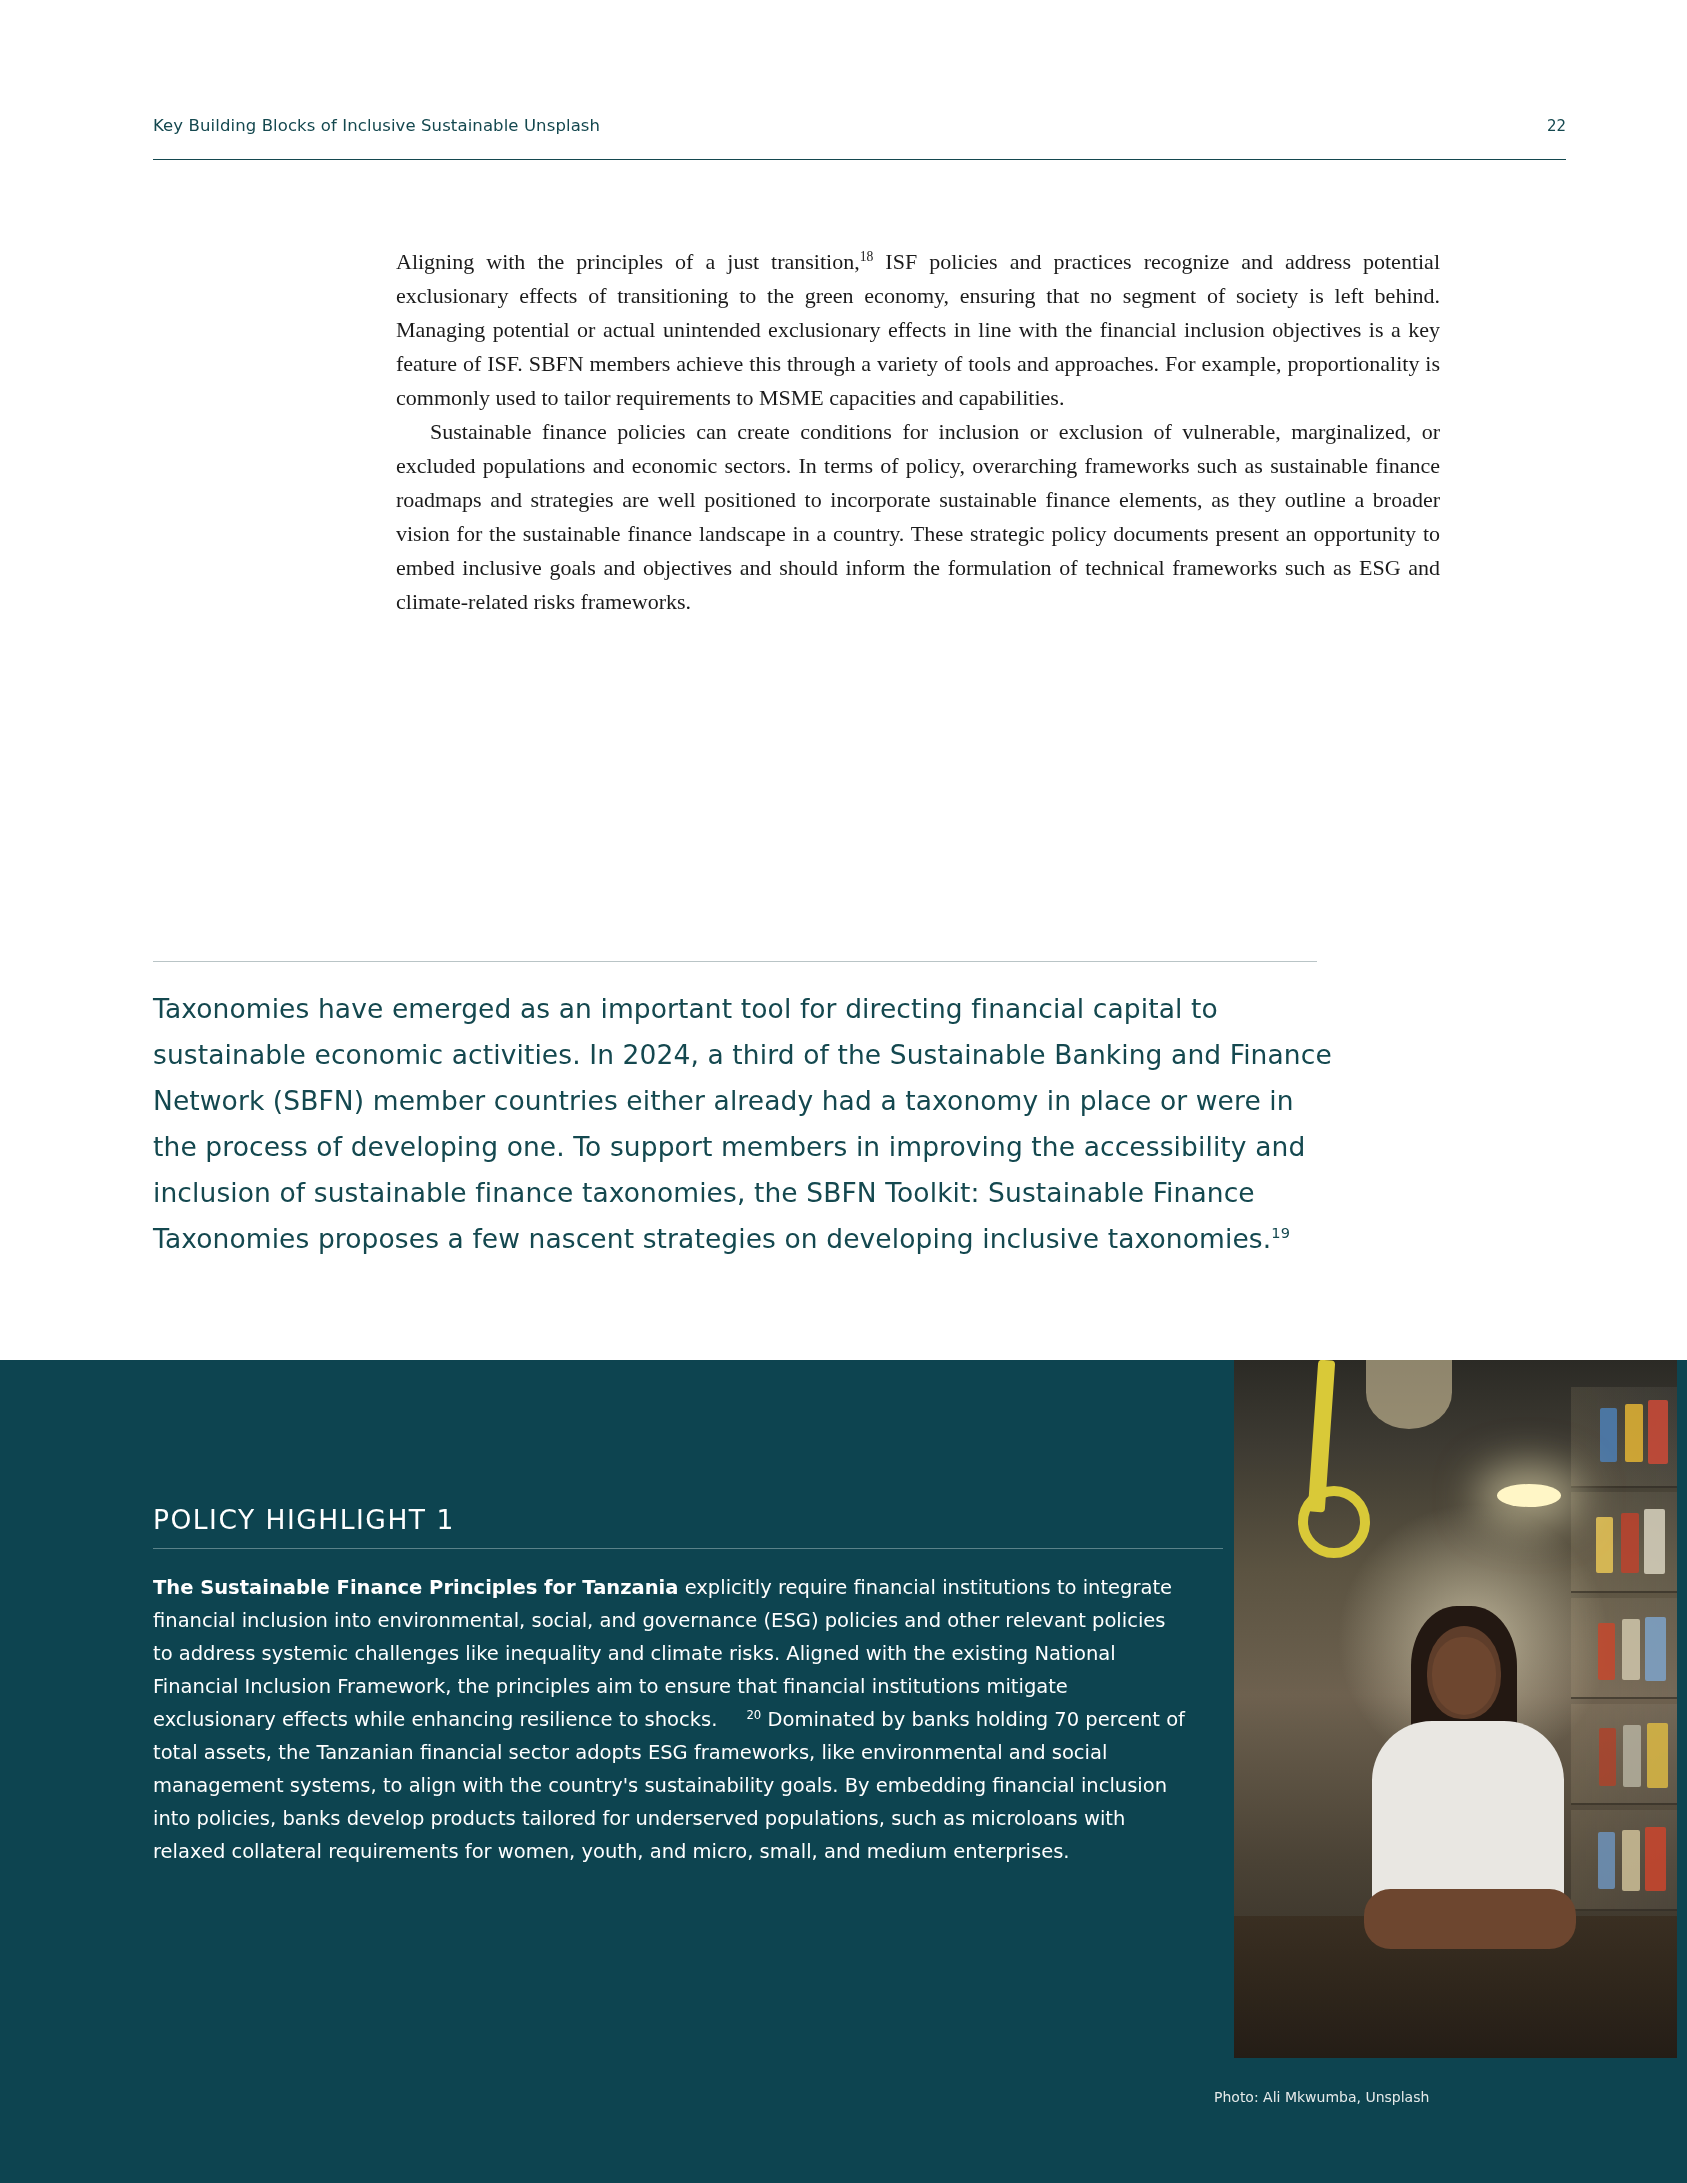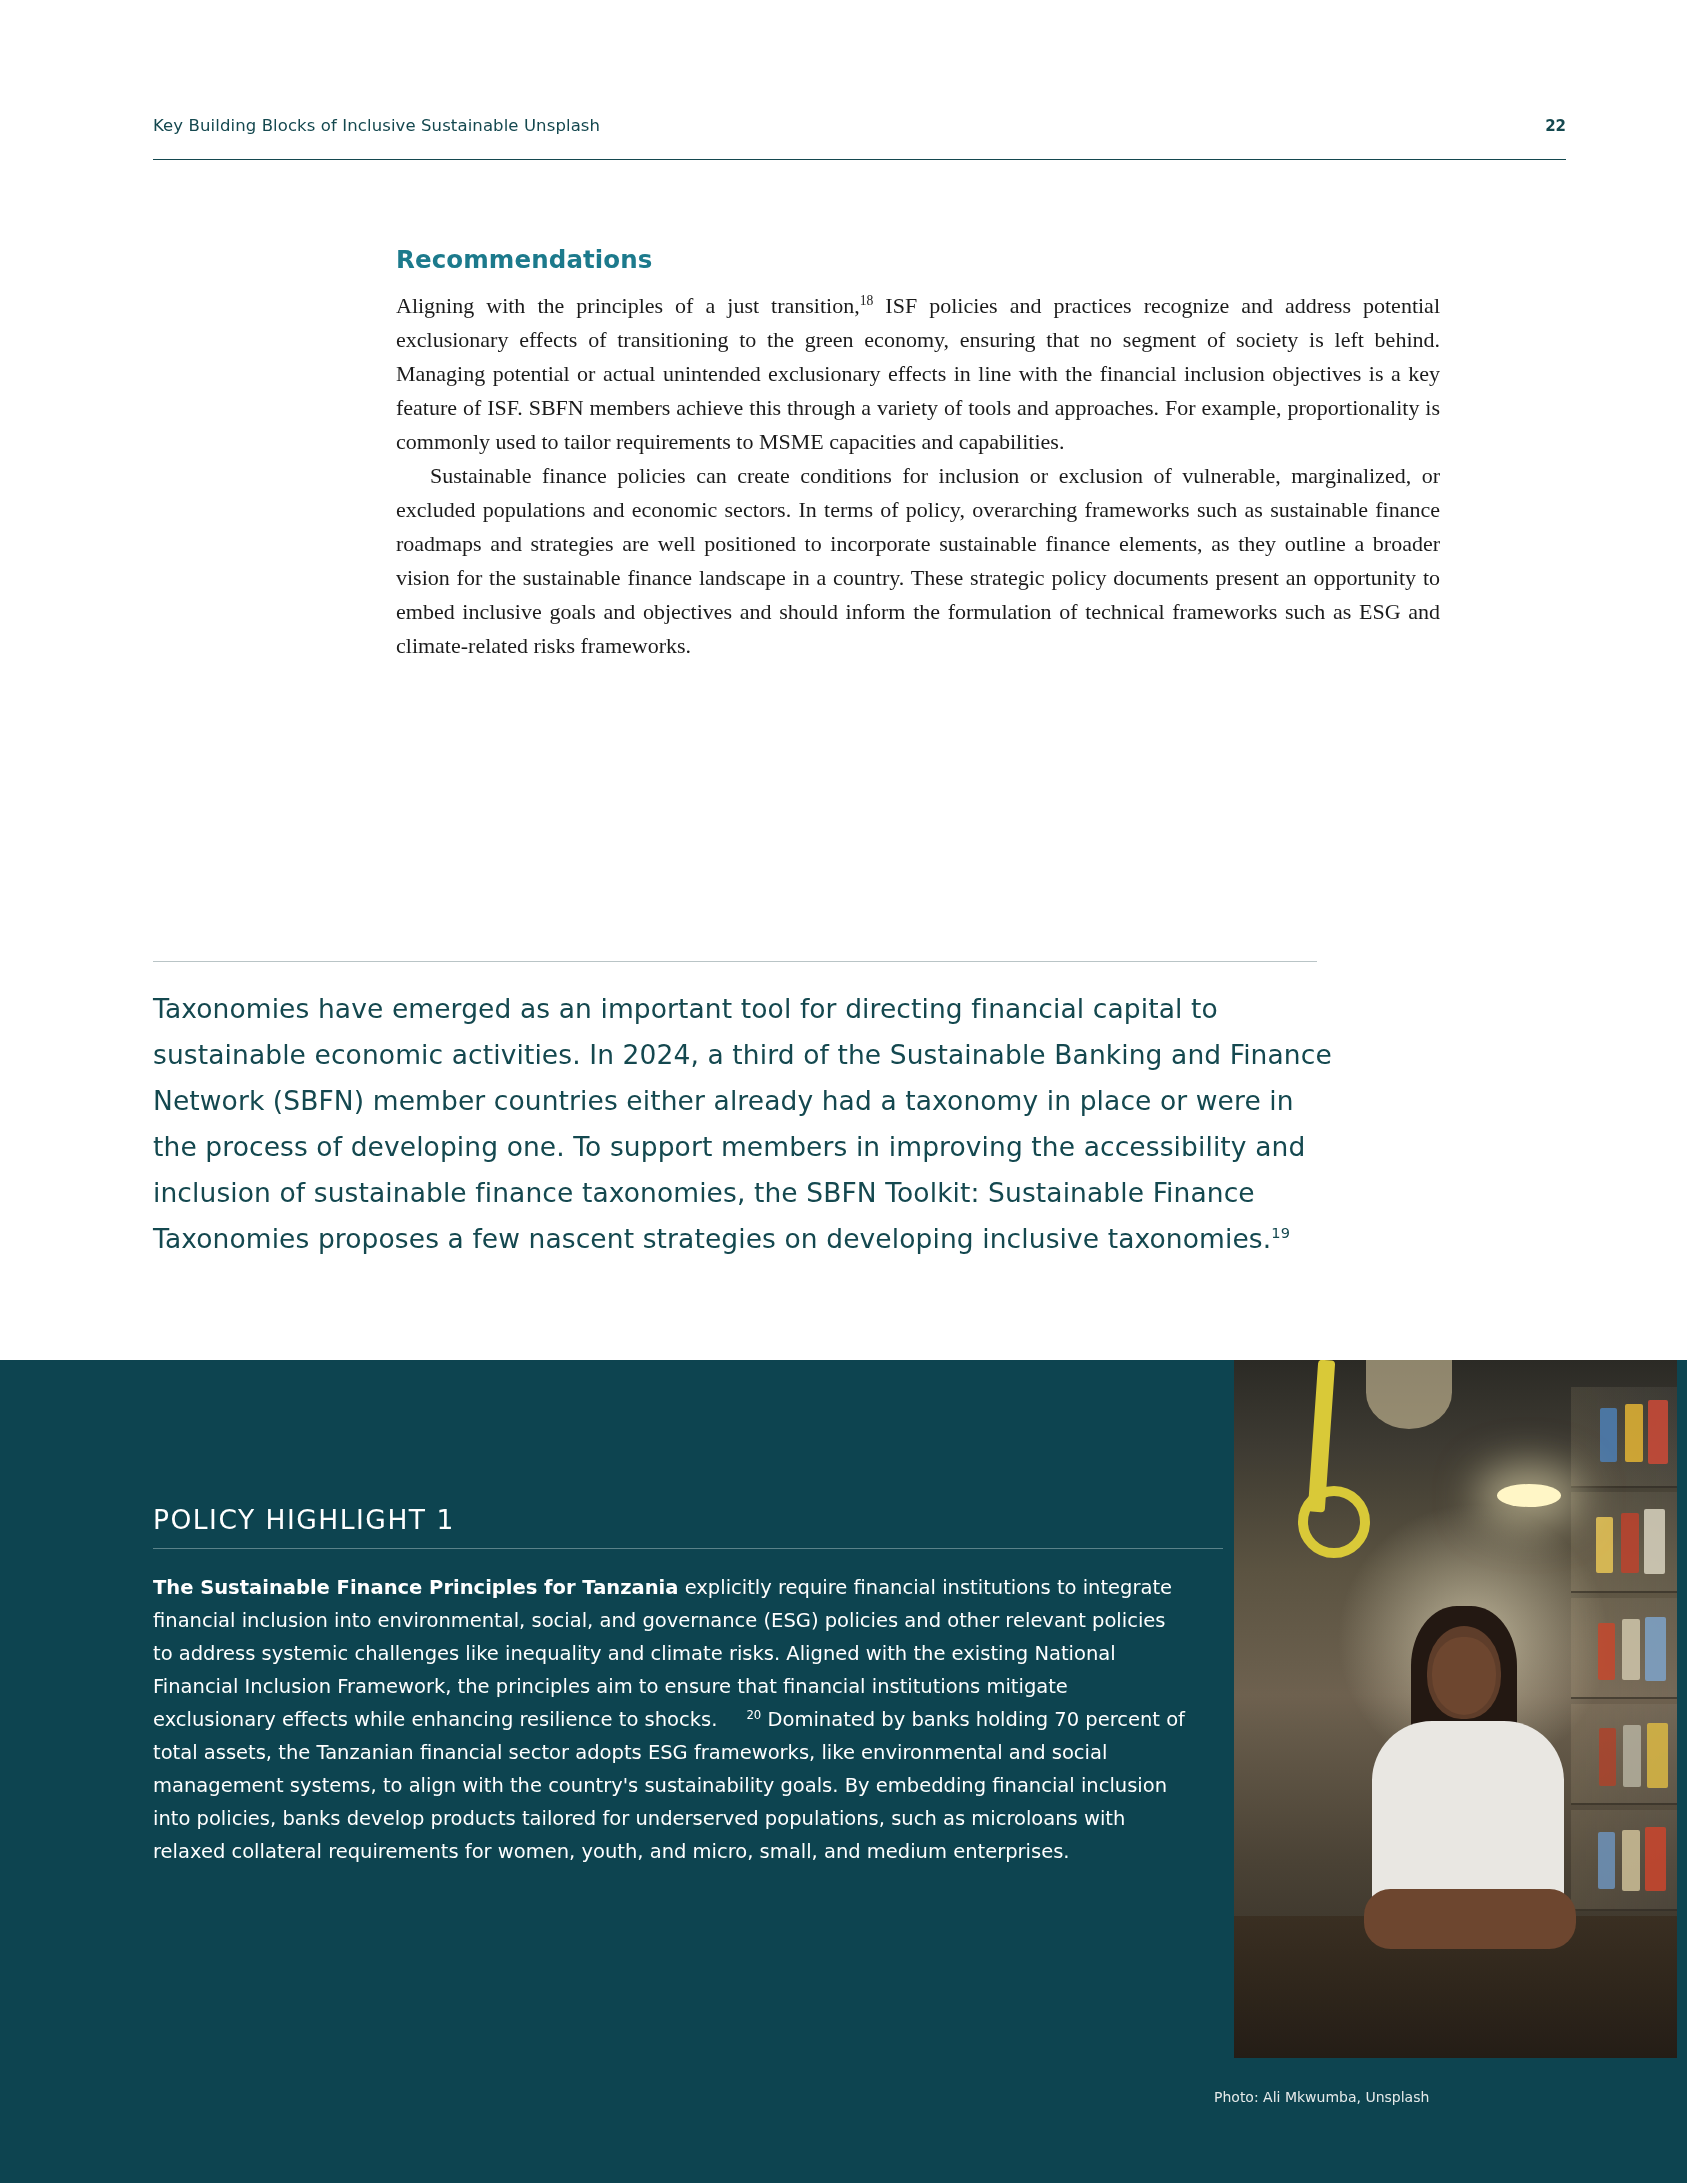--- a/index.html
+++ b/index.html
@@ -27,21 +27,21 @@
   }
   .running-head-title {
     font-family: "DejaVu Sans", sans-serif;
     font-size: 16.5px;
     letter-spacing: 0.1px;
     color: #14484f;
   }
   .page-number {
     font-family: "DejaVu Sans", sans-serif;
     font-size: 15px;
-    font-weight: bold;
+    font-weight: normal;
     color: #14484f;
   }
   .head-rule {
     position: absolute;
     left: 153px;
     top: 159px;
     width: 1413px;
     height: 1.3px;
     background: #14484f;
   }
@@ -277,21 +277,20 @@
 </head>
 <body>
 
 <div class="running-head">
   <div class="running-head-title">Key Building Blocks of Inclusive Sustainable Unsplash</div>
   <div class="page-number">22</div>
 </div>
 <div class="head-rule"></div>
 
 <div class="body-col">
-  <h2 class="rec-heading">Recommendations</h2>
 
   <p class="serif-p"><span>Aligning with the principles of a just transition,</span><sup>18</sup><span> ISF policies and practices recognize and address potential exclusionary effects of transitioning to the green economy, ensuring that no segment of society is left behind. Managing potential or actual unintended exclusionary effects in line with the financial inclusion objectives is a key feature of ISF. SBFN members achieve this through a variety of tools and approaches. For example, proportionality is commonly used to tailor requirements to MSME capacities and capabilities.</span></p>
 
   <p class="serif-p indent">Sustainable finance policies can create conditions for inclusion or exclusion of vulnerable, marginalized, or excluded populations and economic sectors. In terms of policy, overarching frameworks such as sustainable finance roadmaps and strategies are well positioned to incorporate sustainable finance elements, as they outline a broader vision for the sustainable finance landscape in a country. These strategic policy documents present an opportunity to embed inclusive goals and objectives and should inform the formulation of technical frameworks such as ESG and climate-related risks frameworks.</p>
 </div>
 
 <div class="pullquote-rule"></div>
 <div class="pullquote"><span>Taxonomies have emerged as an important tool for directing financial capital to sustainable economic activities. In 2024, a third of the Sustainable Banking and Finance Network (SBFN) member countries either already had a taxonomy in place or were in the process of developing one. To support members in improving the accessibility and inclusion of sustainable finance taxonomies, the SBFN Toolkit: Sustainable Finance Taxonomies proposes a few nascent strategies on developing inclusive taxonomies.</span><sup>19</sup></div>
 
 <div class="panel"></div>

